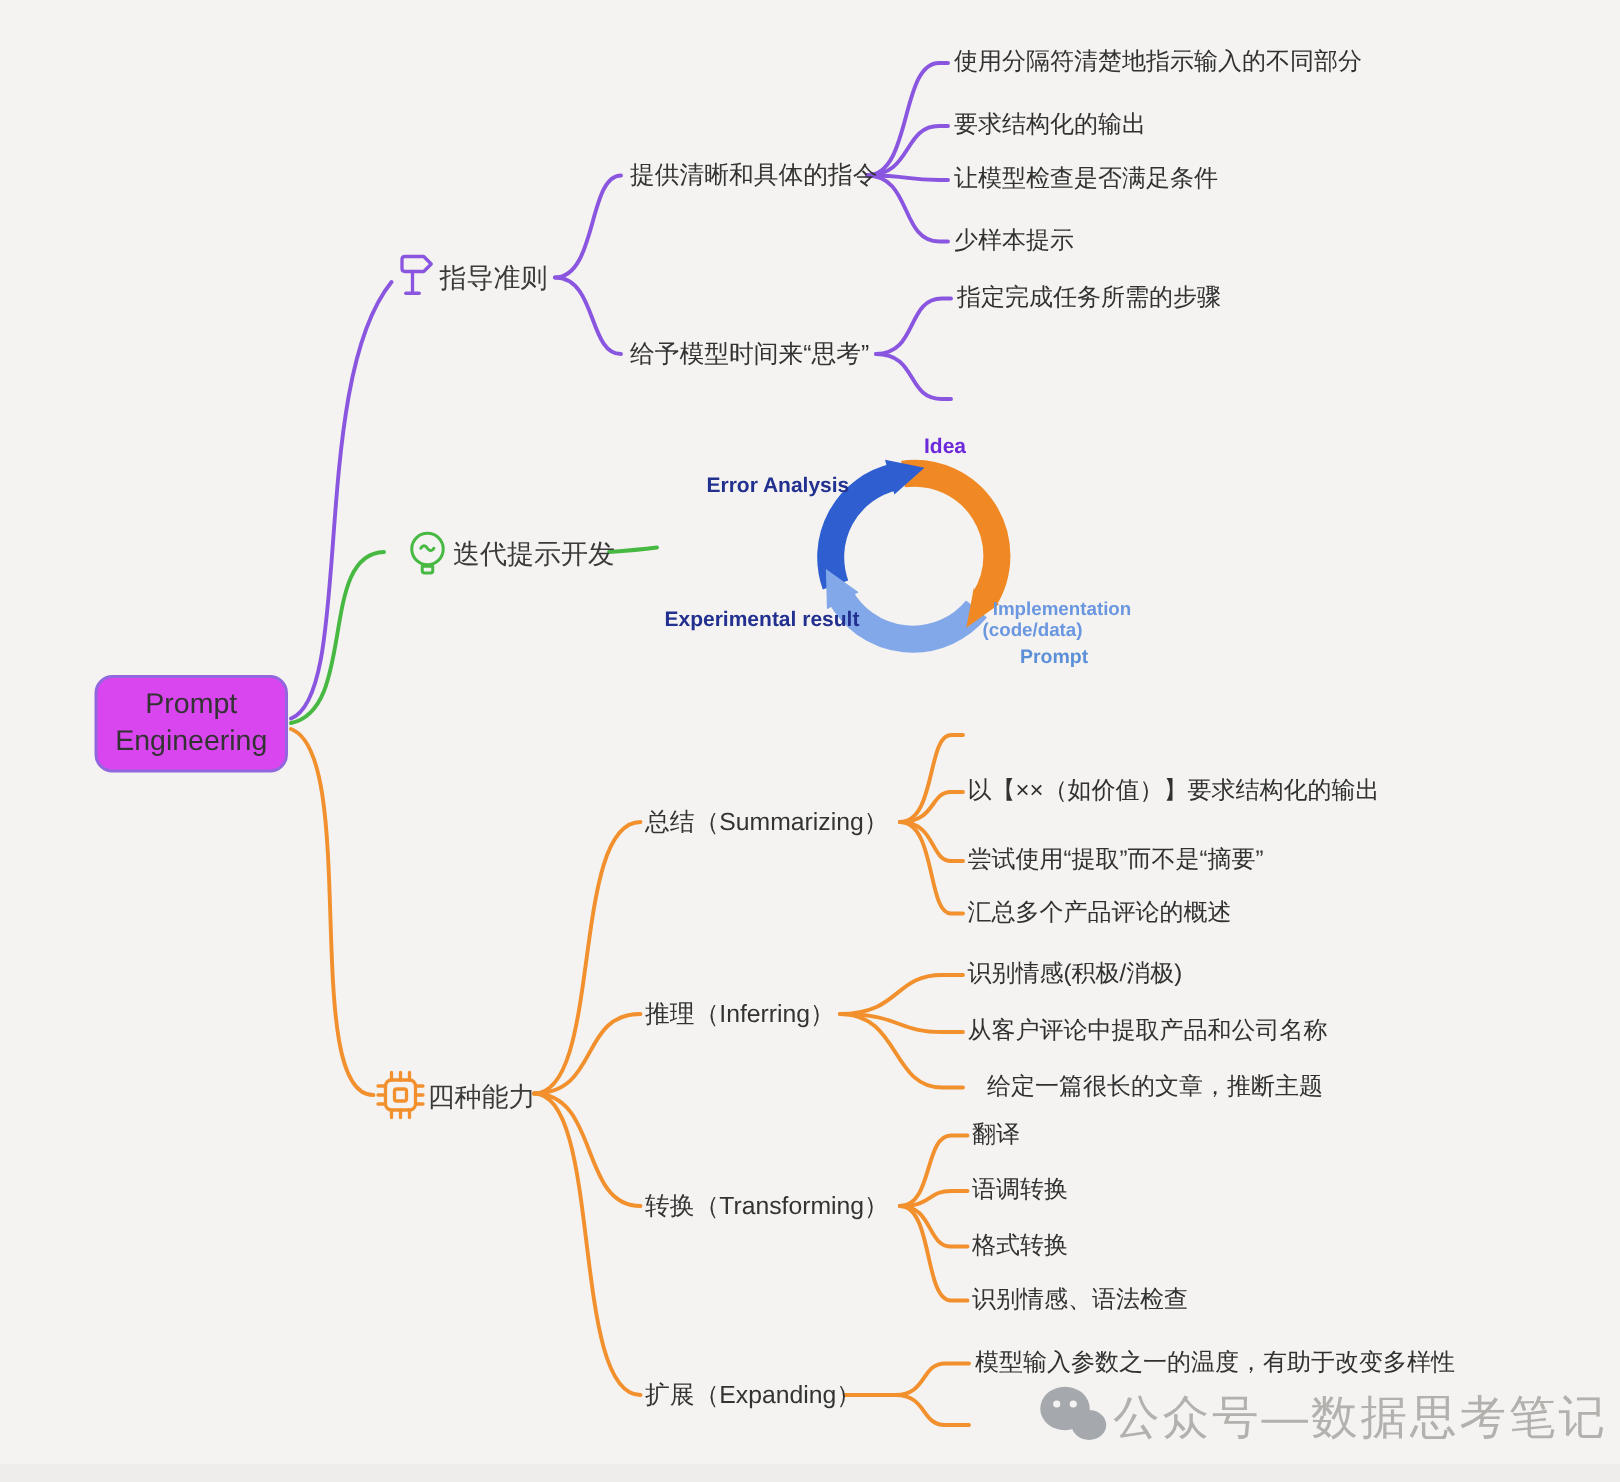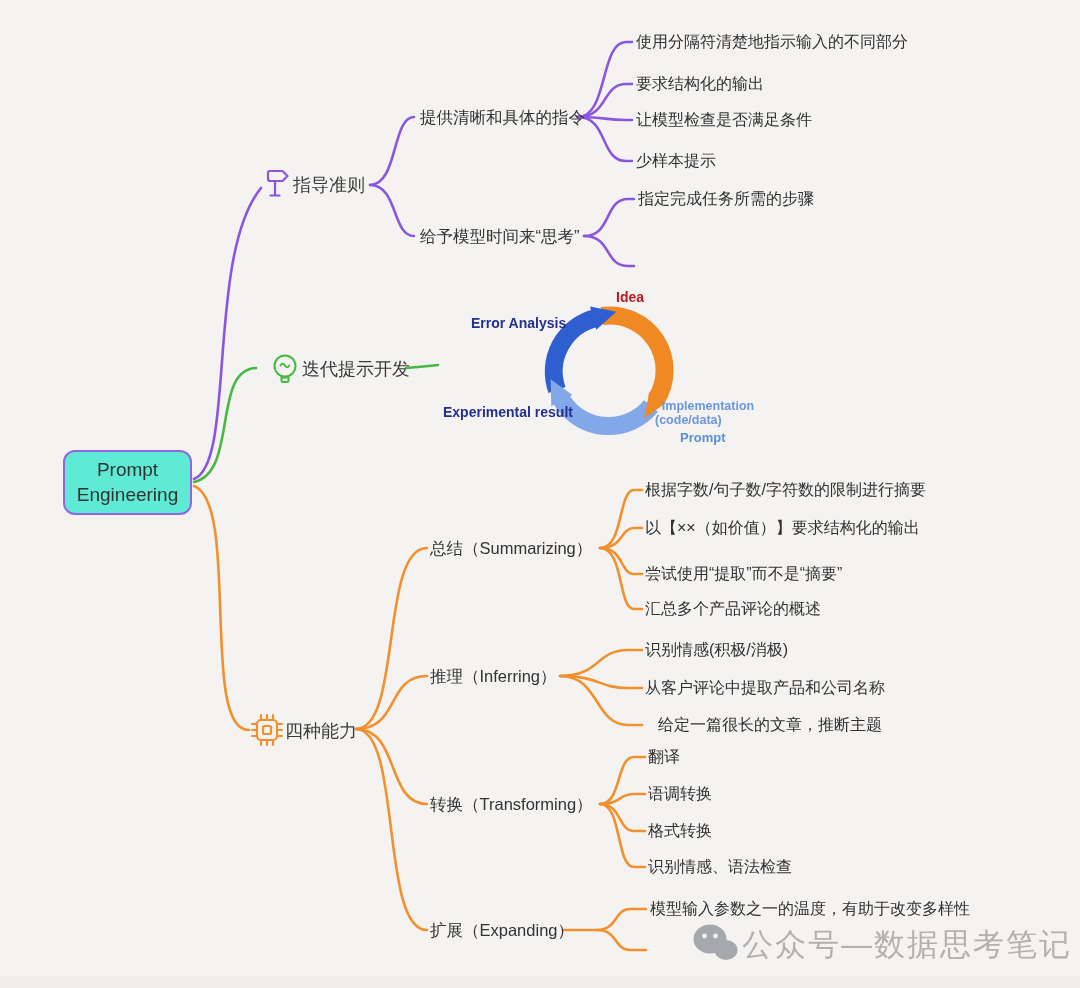--- a/index.html
+++ b/index.html
@@ -9,21 +9,21 @@
     font-family:"Liberation Sans", sans-serif;
     color:#333;
   }
   .wires{position:absolute;left:0;top:0;width:1080px;height:988px;}
   .lbl{position:absolute;white-space:nowrap;line-height:1.1;}
   .branch-lbl{font-size:18px;color:#3a3a3a;}
   .lvl2{font-size:16.5px;color:#333;}
   .leaf{font-size:16px;color:#313131;}
   .root-node{
     position:absolute;left:63px;top:450px;width:129px;height:65px;
-    background:#5eead4;border:2.5px solid #9266dd;border-radius:12px;
+    background:#d946ef;border:2.5px solid #9266dd;border-radius:12px;
     display:flex;align-items:center;justify-content:center;text-align:center;
     font-size:19px;color:#333;line-height:1.3;padding:0 6px;box-sizing:border-box;
   }
   .cycle-lbl{position:absolute;font-weight:bold;white-space:nowrap;}
   .wm-text{
     position:absolute;left:742px;top:924px;font-size:31px;letter-spacing:2px;
     color:#a8a5a2;opacity:.85;white-space:nowrap;
   }
   .bottom-strip{position:absolute;left:0;bottom:0;width:100%;height:12px;background:#efedeb;}
 </style>
@@ -120,31 +120,30 @@
   <div class="lbl branch-lbl" style="left:293px;top:176px;text-align:right;">指导准则</div>
   <div class="lbl lvl2" style="left:420px;top:108px;">提供清晰和具体的指令</div>
   <div class="lbl leaf" style="left:636px;top:33px;">使用分隔符清楚地指示输入的不同部分</div>
   <div class="lbl leaf" style="left:636px;top:75px;">要求结构化的输出</div>
   <div class="lbl leaf" style="left:636px;top:111px;">让模型检查是否满足条件</div>
   <div class="lbl leaf" style="left:636px;top:152px;">少样本提示</div>
   <div class="lbl lvl2" style="left:420px;top:227px;">给予模型时间来“思考”</div>
   <div class="lbl leaf" style="left:638px;top:190px;">指定完成任务所需的步骤</div>
 
   <div class="lbl branch-lbl" style="left:302px;top:360px;">迭代提示开发</div>
-  <div class="cycle-lbl" style="left:616px;top:289px;font-size:14px;color:#b91c1c;">Idea</div>
+  <div class="cycle-lbl" style="left:616px;top:289px;font-size:14px;color:#6d28d9;">Idea</div>
   <div class="cycle-lbl" style="left:471px;top:315px;font-size:14px;color:#22308f;">Error Analysis</div>
   <div class="cycle-lbl" style="left:443px;top:404px;font-size:14px;color:#22308f;">Experimental result</div>
   <div class="cycle-lbl" style="left:655px;top:399px;width:106px;text-align:center;font-size:12.5px;color:#6a97e0;">Implementation</div>
   <div class="cycle-lbl" style="left:655px;top:413px;width:106px;text-align:left;font-size:12.5px;color:#6a97e0;">(code/data)</div>
   <div class="cycle-lbl" style="left:680px;top:430px;font-size:13px;color:#5b8fd8;">Prompt</div>
 
   <div class="lbl branch-lbl" style="left:285px;top:722px;">四种能力</div>
 
   <div class="lbl lvl2" style="left:430px;top:539px;">总结（Summarizing）</div>
-  <div class="lbl leaf" style="left:645px;top:481px;">根据字数/句子数/字符数的限制进行摘要</div>
   <div class="lbl leaf" style="left:645px;top:519px;">以【××（如价值）】要求结构化的输出</div>
   <div class="lbl leaf" style="left:645px;top:565px;">尝试使用“提取”而不是“摘要”</div>
   <div class="lbl leaf" style="left:645px;top:600px;">汇总多个产品评论的概述</div>
 
   <div class="lbl lvl2" style="left:430px;top:667px;">推理（Inferring）</div>
   <div class="lbl leaf" style="left:645px;top:641px;">识别情感(积极/消极)</div>
   <div class="lbl leaf" style="left:645px;top:679px;">从客户评论中提取产品和公司名称</div>
   <div class="lbl leaf" style="left:645px;top:716px;margin-left:13px;">给定一篇很长的文章，推断主题</div>
 
   <div class="lbl lvl2" style="left:430px;top:795px;">转换（Transforming）</div>

